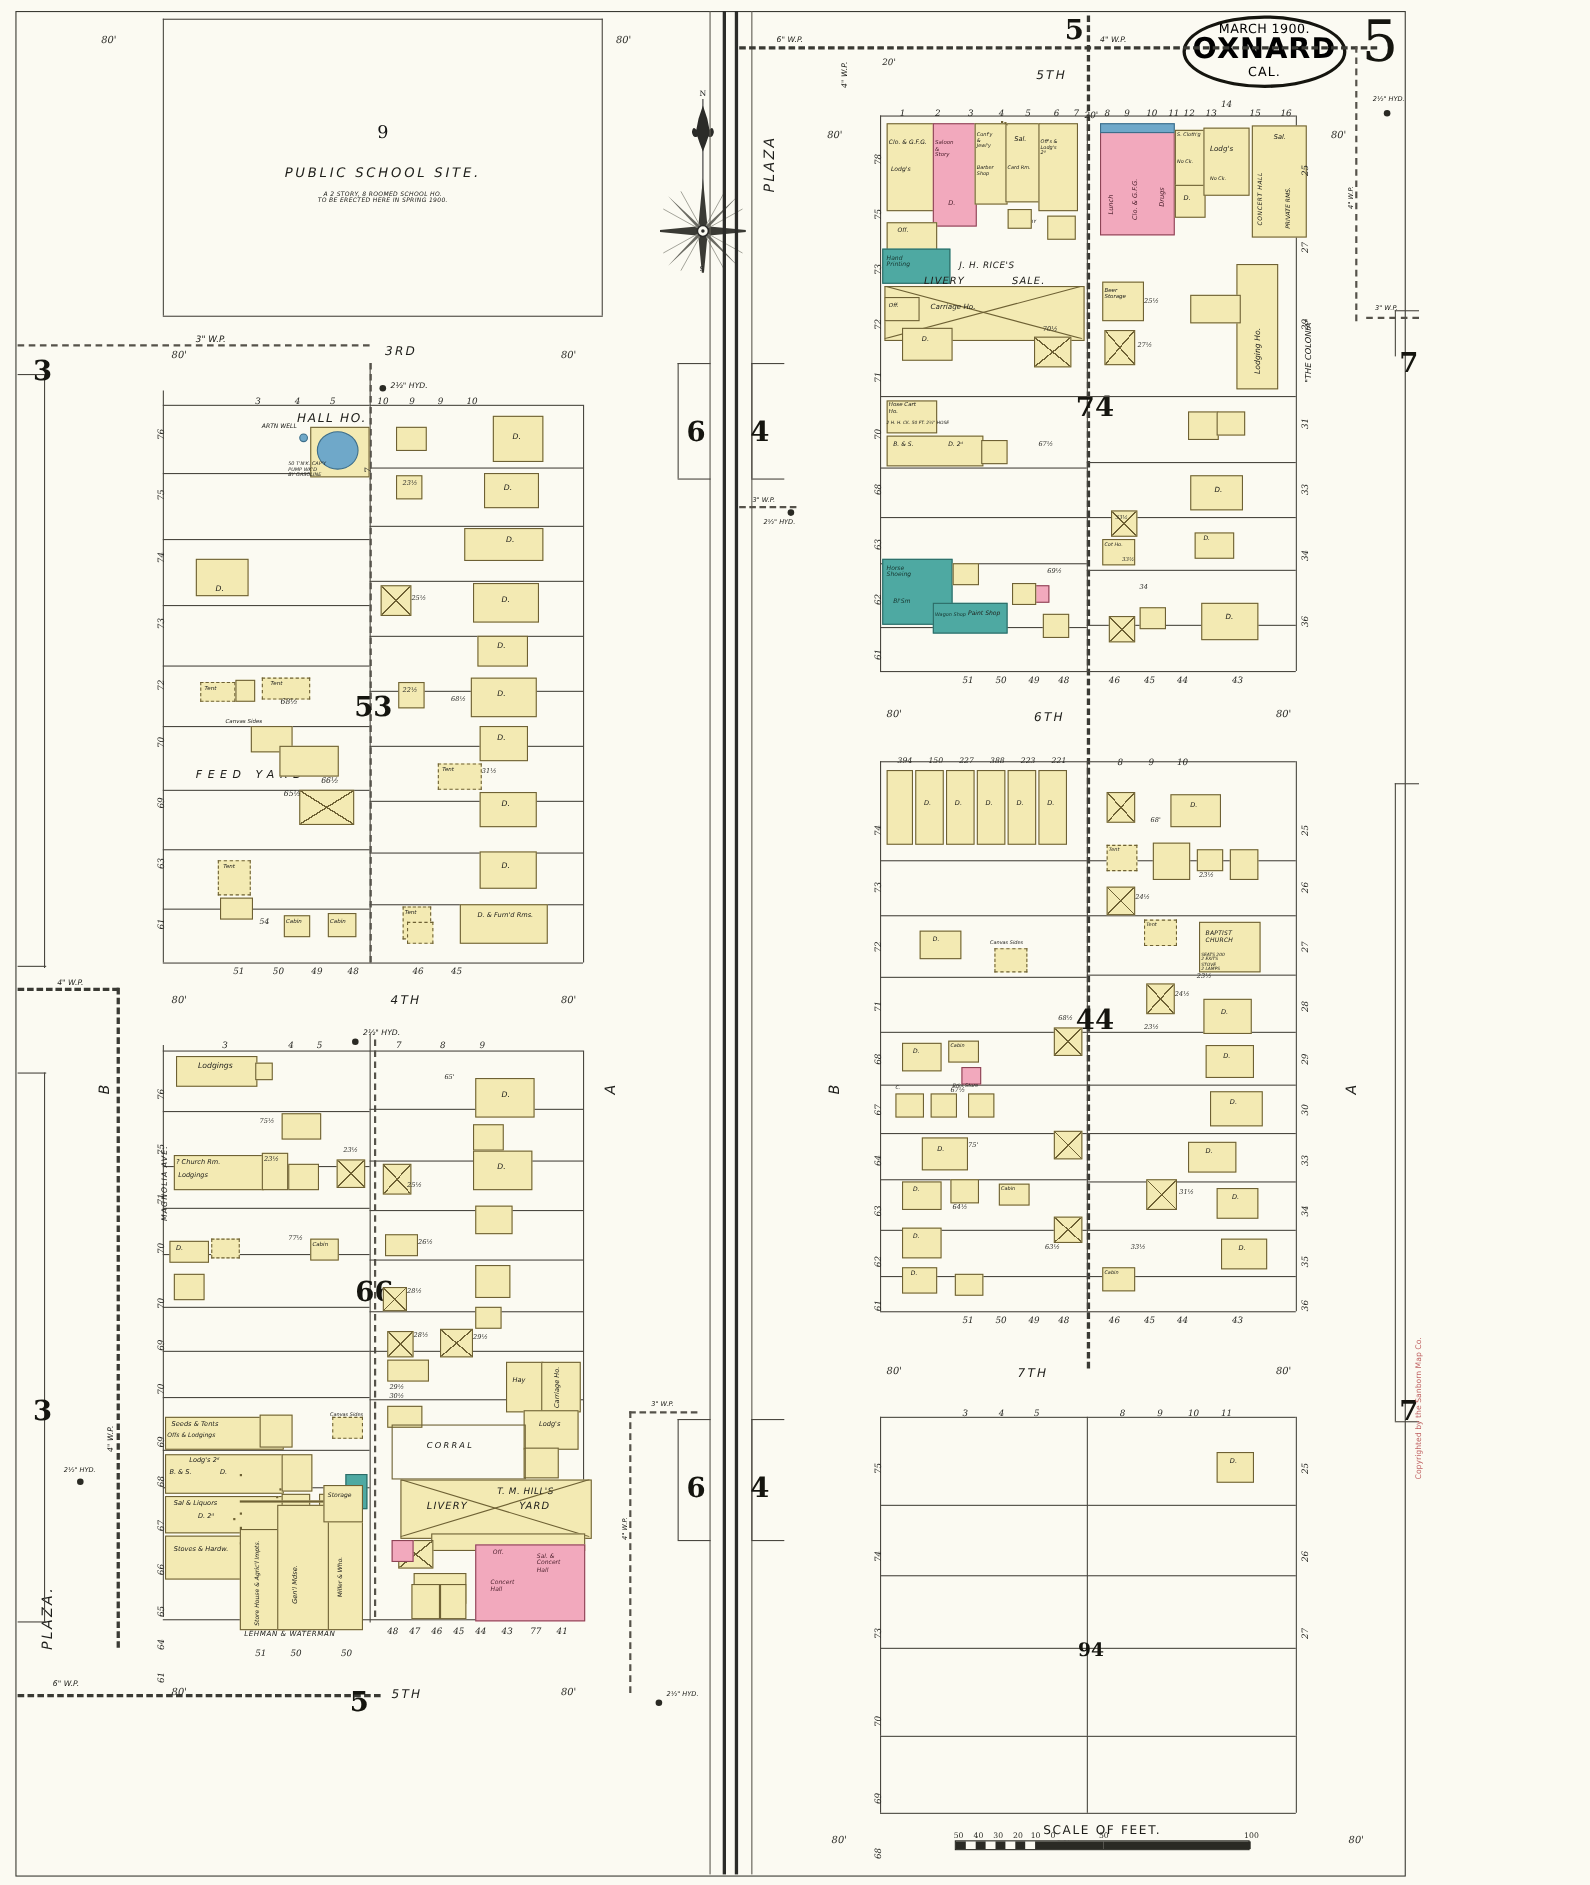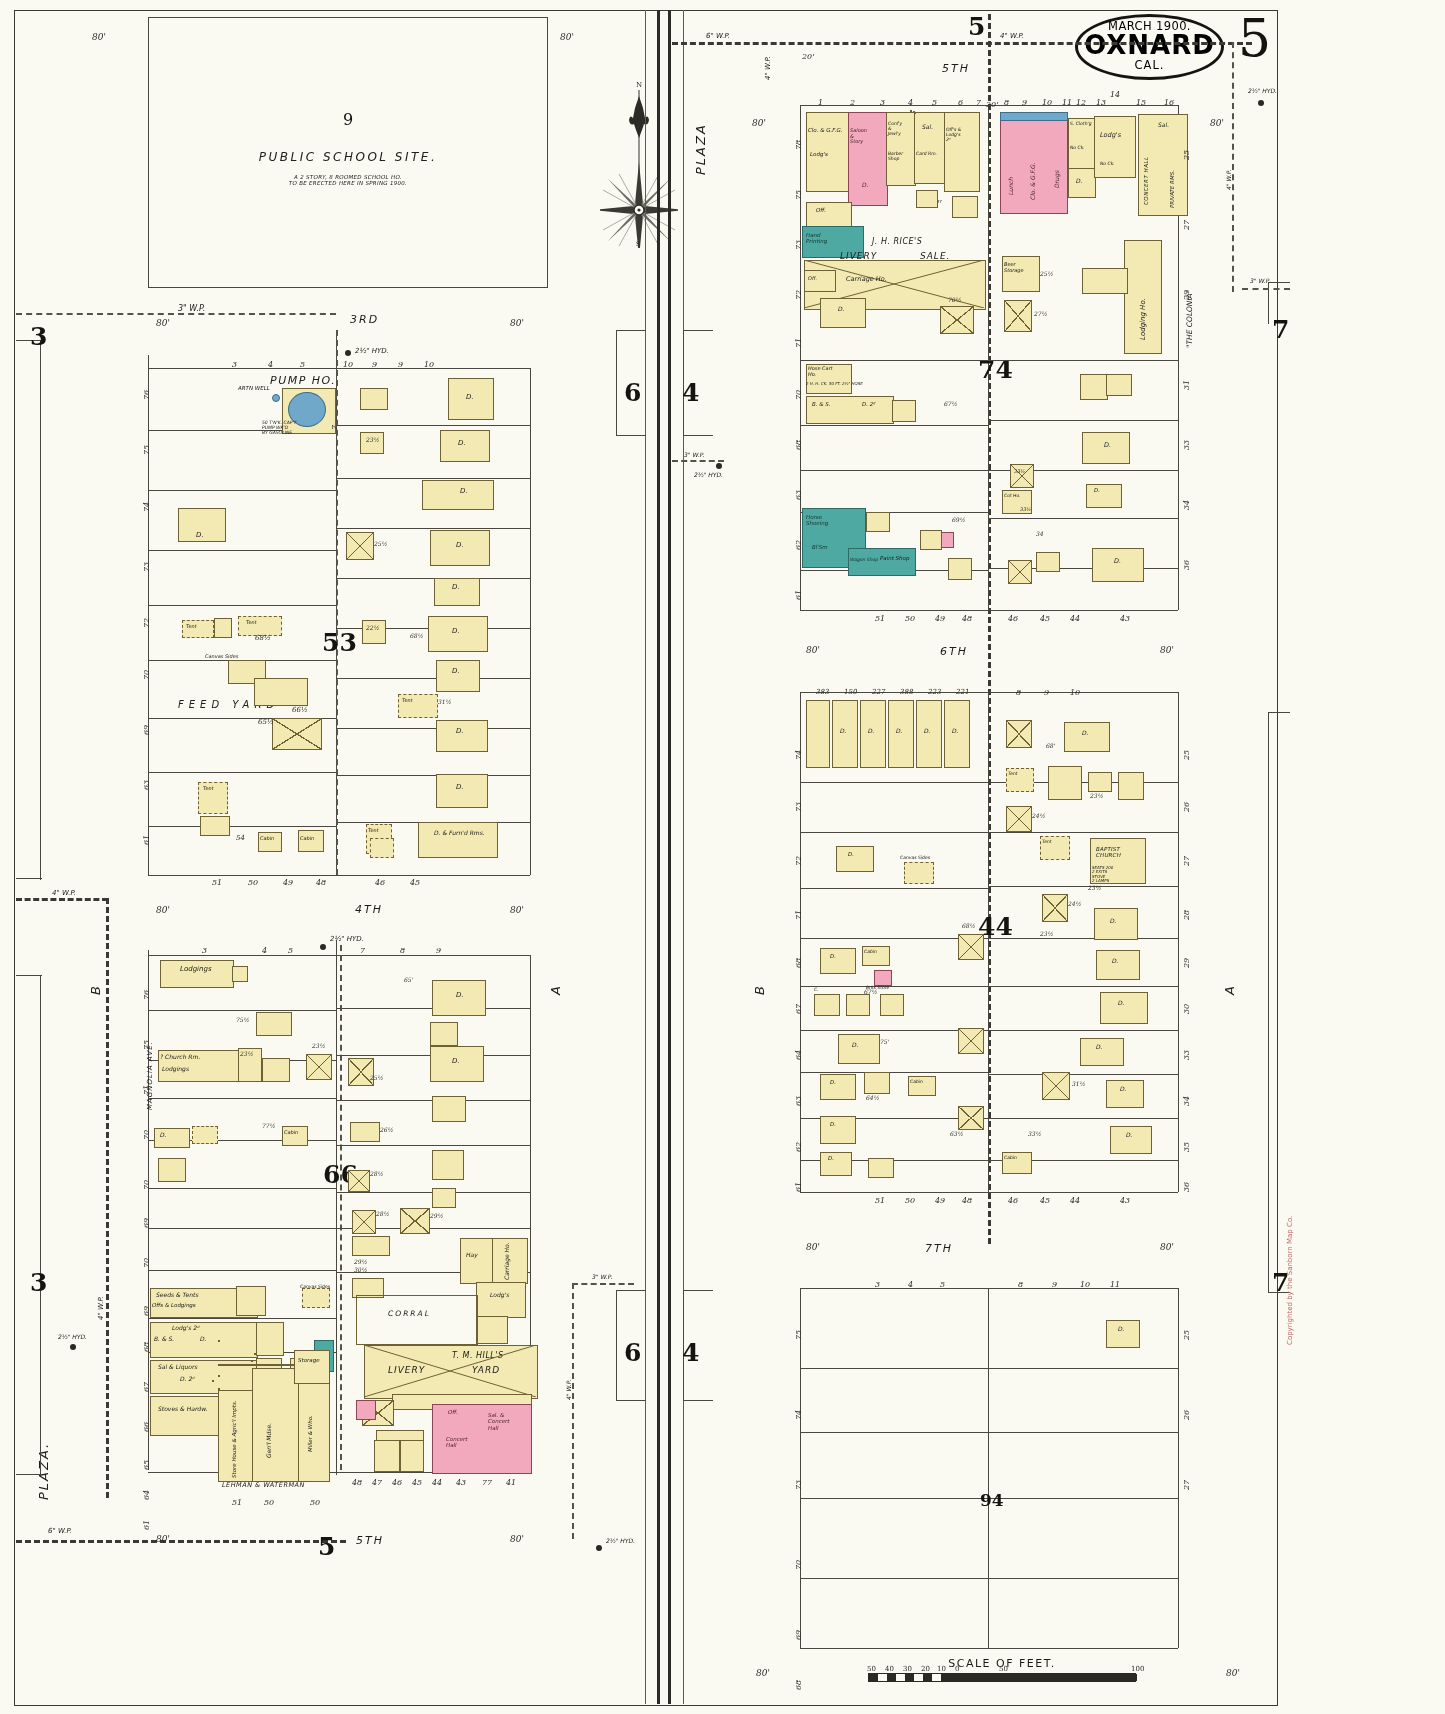--- a/index.html
+++ b/index.html
@@ -155,21 +155,21 @@
   <div class="blkline hl abs" style="left:336px;top:678px;width:194px;"></div>
   <div class="blkline hl abs" style="left:336px;top:728px;width:194px;"></div>
   <div class="blkline hl abs" style="left:336px;top:775px;width:194px;"></div>
   <div class="blkline hl abs" style="left:336px;top:822px;width:194px;"></div>
 
   <div class="thindash-v abs" style="left:336px;top:330px;height:545px;"></div>
   <div class="street abs" style="left:355px;top:903px;font-size:11px;">4TH</div>
   <div class="lbl abs" style="left:330px;top:936px;font-size:7px;">2½" HYD.</div>
   <div class="abs" style="left:320px;top:944px;width:6px;height:6px;background:#2a2a24;border-radius:50%;"></div>
 
-  <div class="lbl abs" style="left:270px;top:375px;font-size:11px;letter-spacing:1.5px;">PUMP HO.</div>
+  <div class="lbl abs" style="left:270px;top:375px;font-size:11px;letter-spacing:1.5px;">HALL HO.</div>
   <div class="lot yel abs" style="left:282px;top:388px;width:52px;height:44px;"></div>
   <div class="abs" style="left:288px;top:392px;width:36px;height:33px;border-radius:50%;background:#6fa8c9;border:1.2px solid #3d6e8a;"></div>
   <div class="lbl abs" style="left:238px;top:386px;font-size:5.5px;">ARTN WELL</div>
   <div class="abs" style="left:272px;top:394px;width:6px;height:6px;border-radius:50%;background:#6fa8c9;border:1px solid #3d6e8a;"></div>
   <div class="lbl abs" style="left:262px;top:420px;font-size:4.5px;line-height:1.15;">50 T'N'K. CAP'Y<br>PUMP WK'D<br>BY GASOLINE</div>
 
   <div class="lbl abs" style="left:178px;top:700px;font-size:10px;letter-spacing:5px;">FEED YARD</div>
   <div class="lbl abs" style="left:205px;top:654px;font-size:5px;">Canvas Sides</div>
   <div class="lot yel abs" style="left:228px;top:660px;width:36px;height:22px;"></div>
   <div class="lot yel dash abs" style="left:182px;top:620px;width:30px;height:16px;"></div>
@@ -709,21 +709,21 @@
   <div class="lot yel abs" style="left:832px;top:700px;width:24px;height:66px;"></div>
   <div class="lbl abs" style="left:840px;top:728px;font-size:6px;font-family:'DejaVu Sans',sans-serif;font-style:italic;">D.</div>
   <div class="lot yel abs" style="left:860px;top:700px;width:24px;height:66px;"></div>
   <div class="lbl abs" style="left:868px;top:728px;font-size:6px;font-family:'DejaVu Sans',sans-serif;font-style:italic;">D.</div>
   <div class="lot yel abs" style="left:888px;top:700px;width:24px;height:66px;"></div>
   <div class="lbl abs" style="left:896px;top:728px;font-size:6px;font-family:'DejaVu Sans',sans-serif;font-style:italic;">D.</div>
   <div class="lot yel abs" style="left:916px;top:700px;width:24px;height:66px;"></div>
   <div class="lbl abs" style="left:924px;top:728px;font-size:6px;font-family:'DejaVu Sans',sans-serif;font-style:italic;">D.</div>
   <div class="lot yel abs" style="left:944px;top:700px;width:24px;height:66px;"></div>
   <div class="lbl abs" style="left:952px;top:728px;font-size:6px;font-family:'DejaVu Sans',sans-serif;font-style:italic;">D.</div>
-  <div class="num abs" style="left:816px;top:688px;font-size:7px;">383</div>
+  <div class="num abs" style="left:816px;top:688px;font-size:7px;">394</div>
   <div class="num abs" style="left:844px;top:688px;font-size:7px;">150</div>
   <div class="num abs" style="left:872px;top:688px;font-size:7px;">227</div>
   <div class="num abs" style="left:900px;top:688px;font-size:7px;">388</div>
   <div class="num abs" style="left:928px;top:688px;font-size:7px;">223</div>
   <div class="num abs" style="left:956px;top:688px;font-size:7px;">221</div>
   <div class="num abs" style="left:1016px;top:688px;font-size:8px;">8</div>
   <div class="num abs" style="left:1044px;top:688px;font-size:8px;">9</div>
   <div class="num abs" style="left:1070px;top:688px;font-size:8px;">10</div>
 
   <div class="xbox abs" style="left:1006px;top:720px;width:24px;height:26px;"></div>

